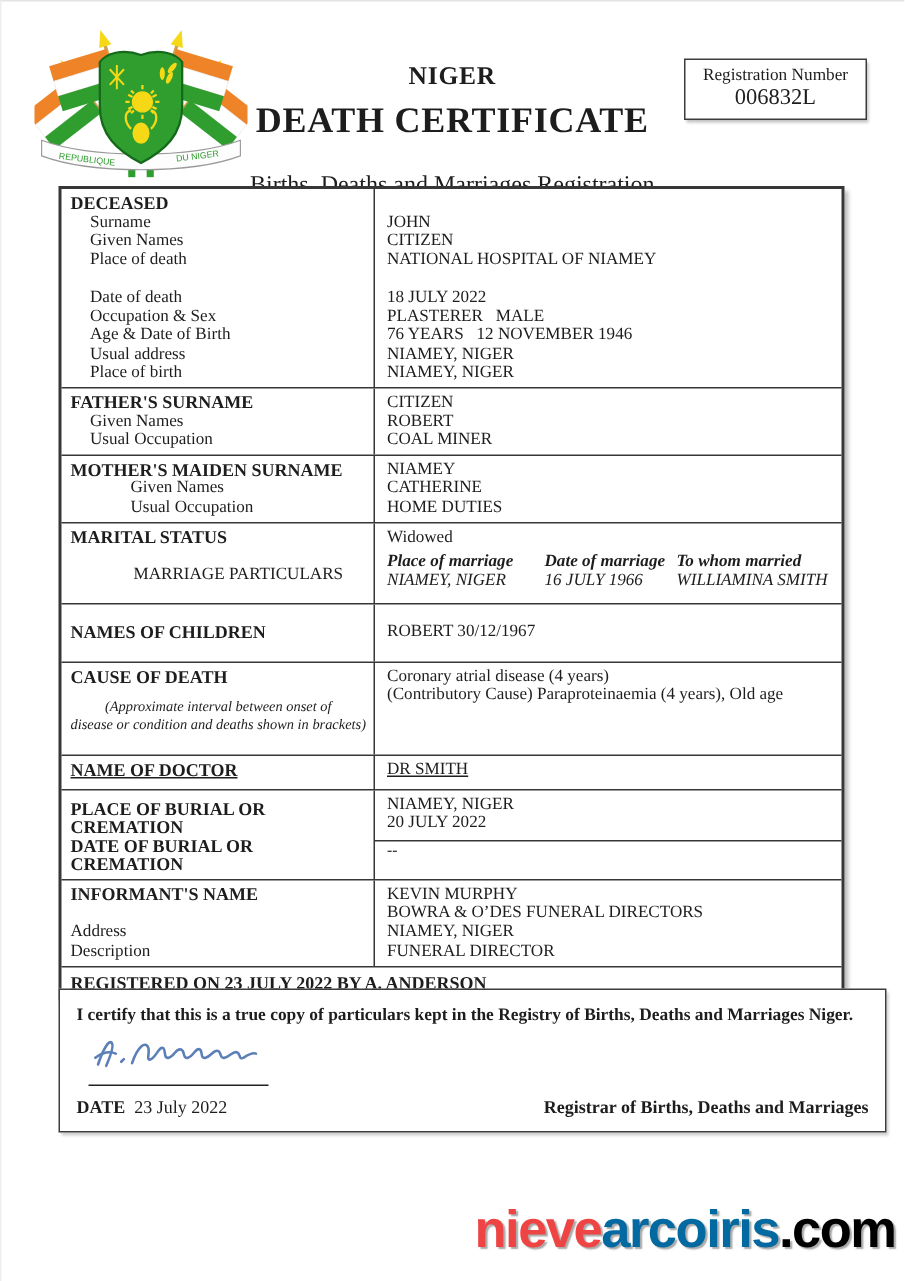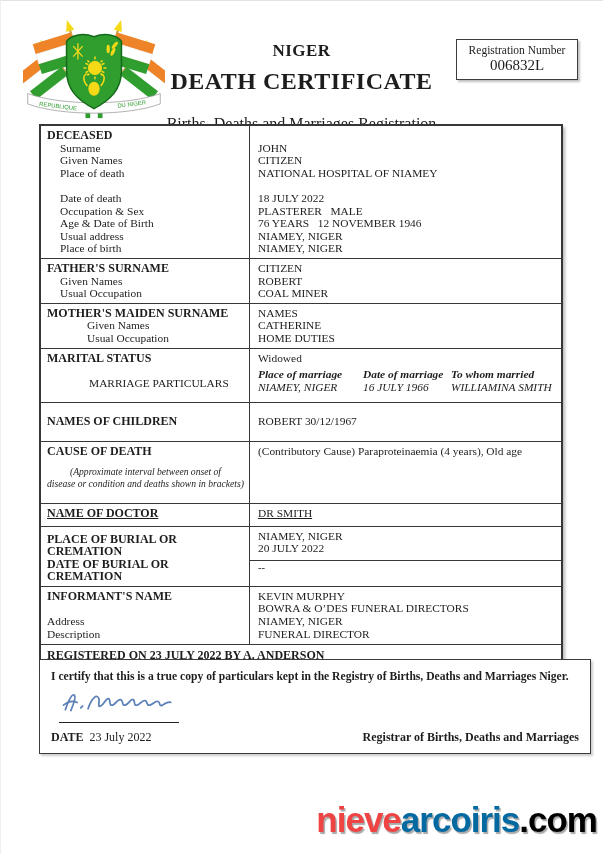--- a/index.html
+++ b/index.html
@@ -199,21 +199,21 @@
       </div>
     </div>
 
     <div class="row">
       <div class="lcol">
         <div class="ln hd">MOTHER'S MAIDEN SURNAME</div>
         <div class="ln sub2">Given Names</div>
         <div class="ln sub2">Usual Occupation</div>
       </div>
       <div class="rcol">
-        <div class="ln">NAMES</div>
+        <div class="ln">NIAMEY</div>
         <div class="ln">CATHERINE</div>
         <div class="ln">HOME DUTIES</div>
       </div>
     </div>
 
     <div class="row row-marital">
       <div class="lcol">
         <div class="ln hd">MARITAL STATUS</div>
         <div class="ln"></div>
         <div class="ln" style="padding-left:42px;">MARRIAGE PARTICULARS</div>
@@ -242,20 +242,21 @@
 
     <div class="row row-cause">
       <div class="lcol">
         <div class="ln hd">CAUSE OF DEATH</div>
         <div class="note">
           <div>(Approximate interval between onset of</div>
           <div>disease or condition and deaths shown in brackets)</div>
         </div>
       </div>
       <div class="rcol">
+        <div class="ln">Coronary atrial disease (4 years)</div>
         <div class="ln">(Contributory Cause) Paraproteinaemia (4 years), Old age</div>
       </div>
     </div>
 
     <div class="row row-doctor">
       <div class="lcol">
         <div class="ln hd">NAME OF DOCTOR</div>
       </div>
       <div class="rcol">
         <div class="ln">DR SMITH</div>

